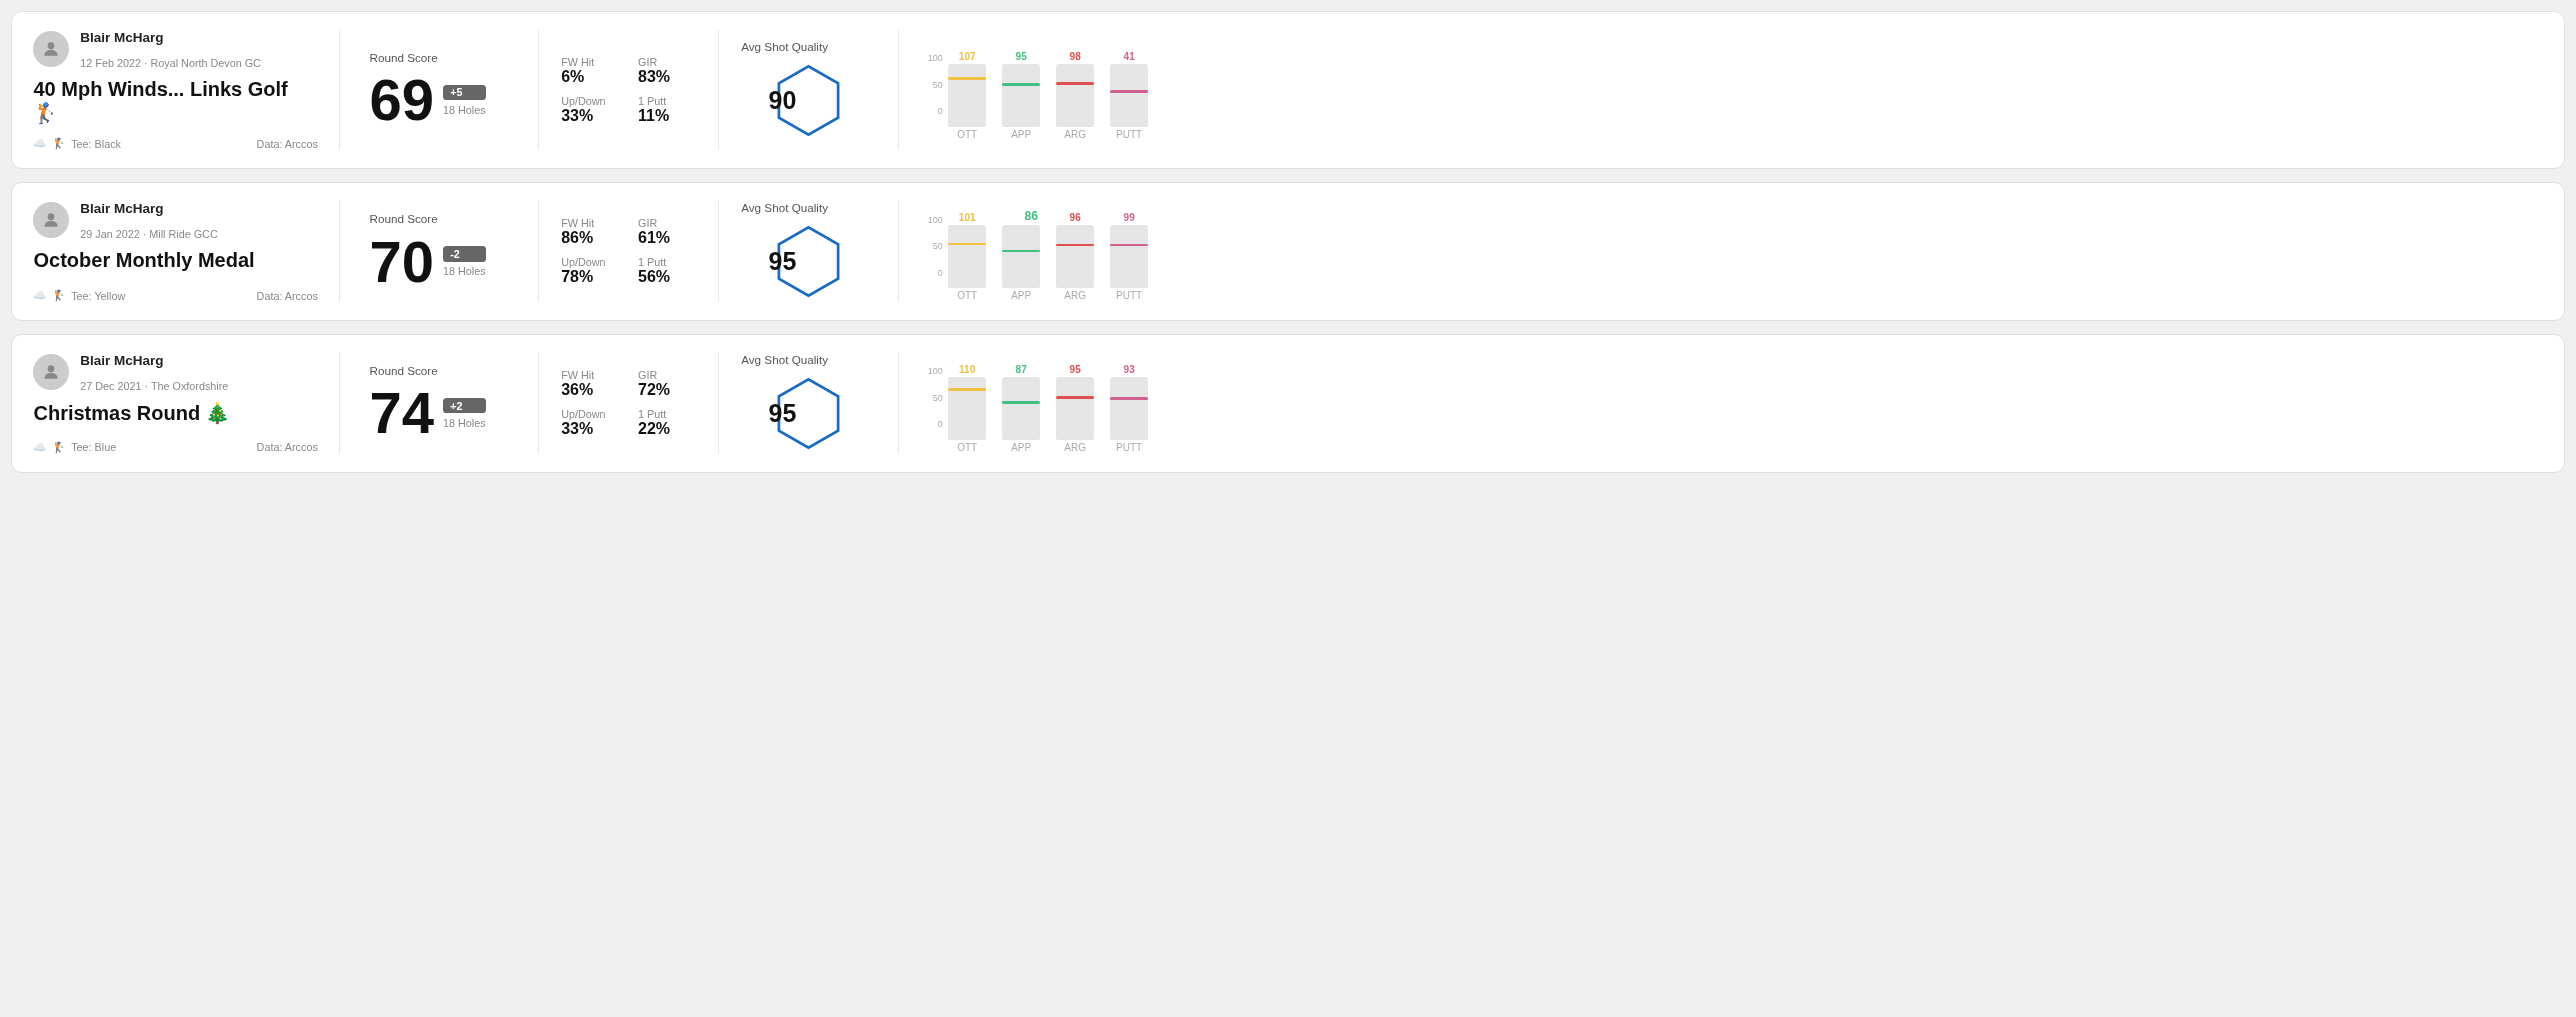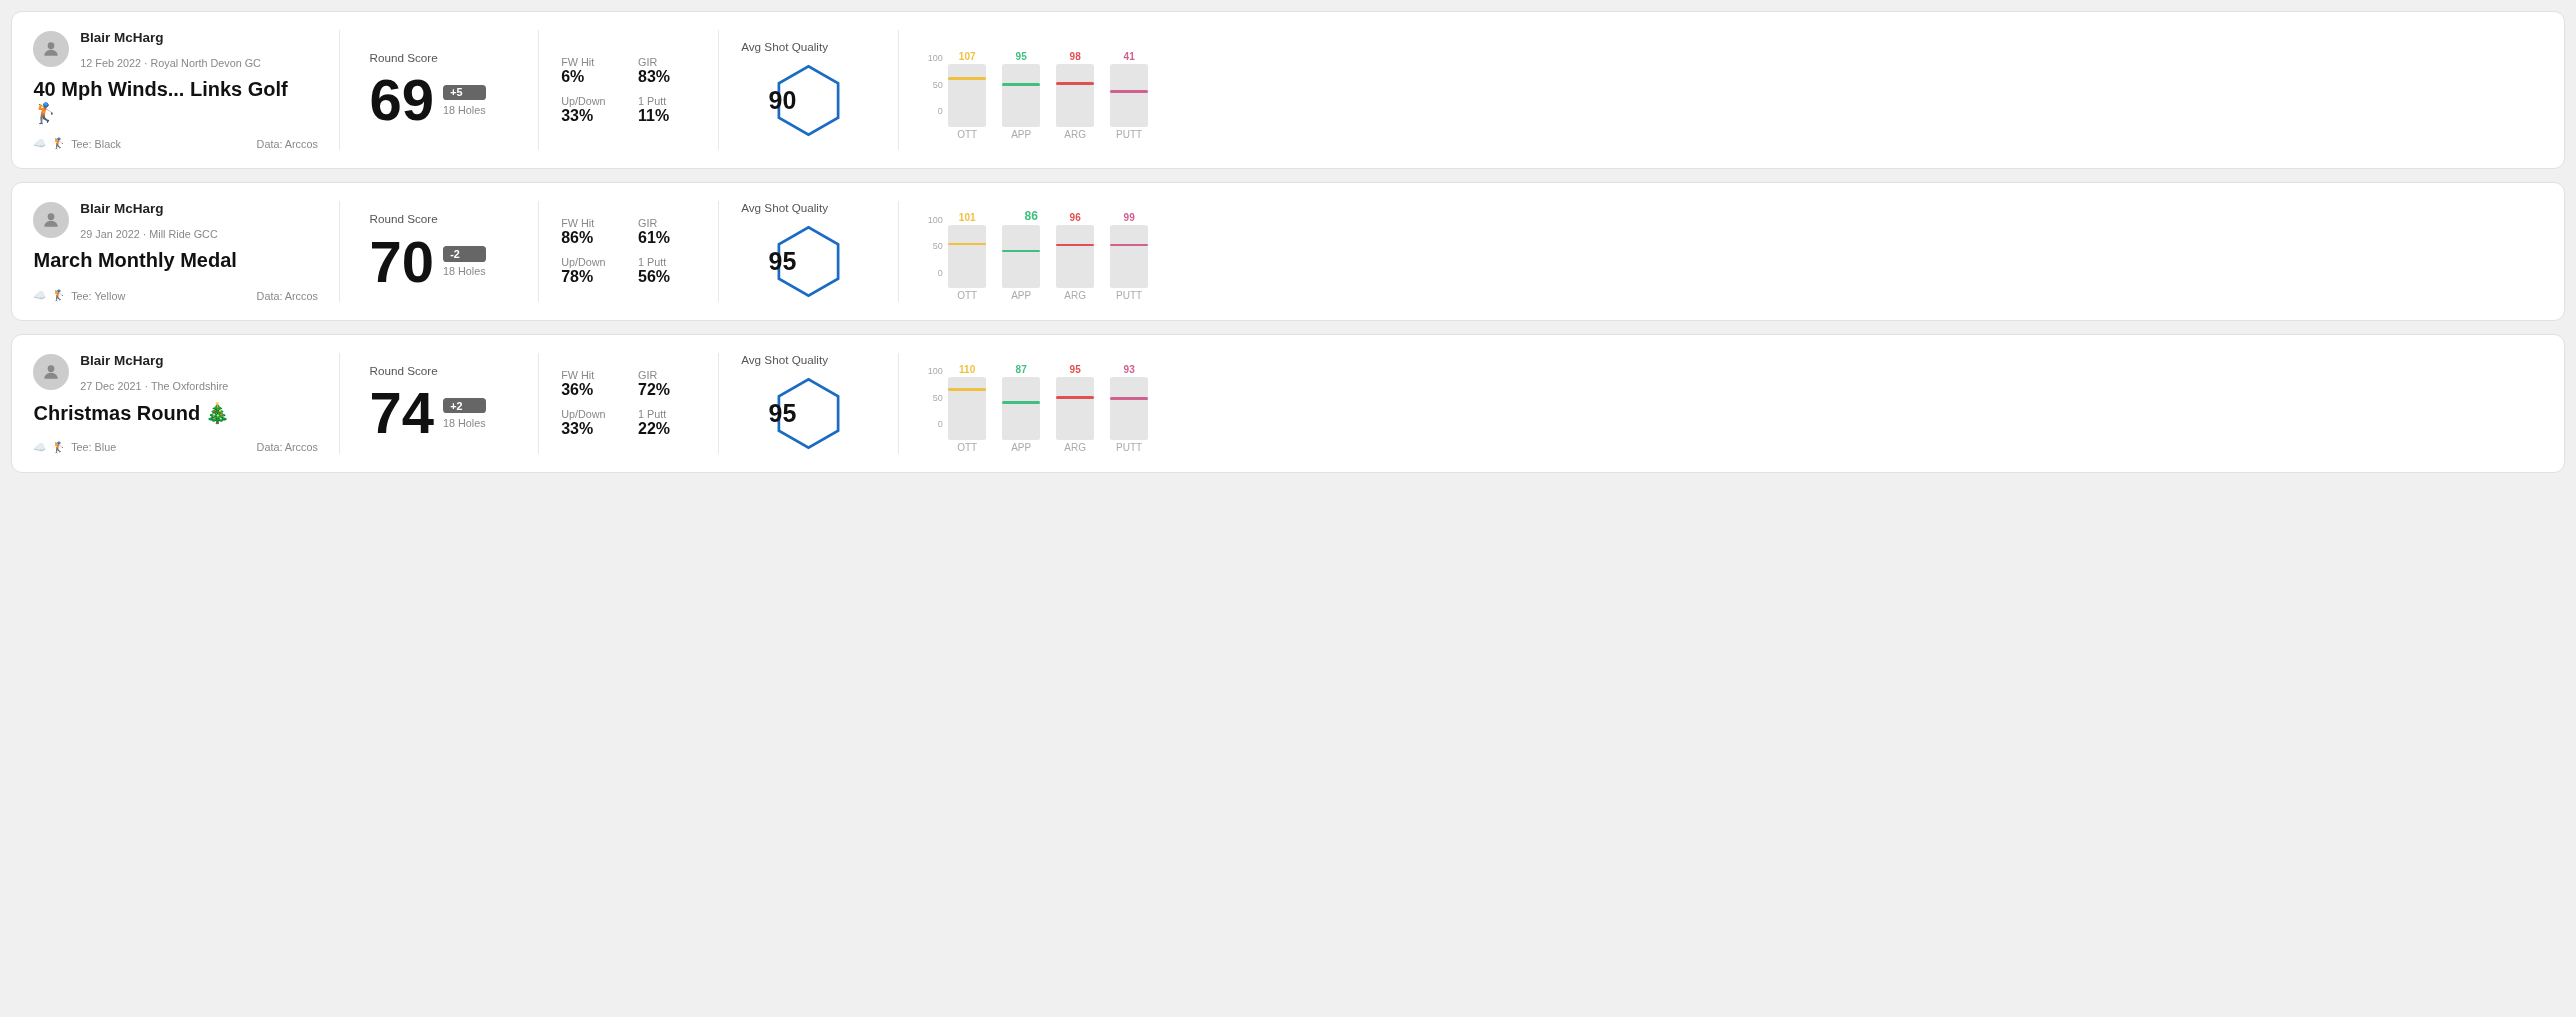--- a/index.html
+++ b/index.html
@@ -316,21 +316,21 @@
             <svg viewBox="0 0 24 24">
               <circle cx="12" cy="8" r="4"></circle>
               <path d="M4 20c0-4 3.6-7 8-7s8 3 8 7"></path>
             </svg>
           </div>
           <div>
             <div class="user-name">Blair McHarg</div>
             <div class="user-meta">29 Jan 2022 · Mill Ride GCC</div>
           </div>
         </div>
-        <div class="round-title">March Monthly Medal</div>
+        <div class="round-title">October Monthly Medal</div>
       </div>
       <div class="footer-row">
         <div class="tee-info">
           <span>☁️</span>
           <span>🏌</span>
           <span>Tee: Yellow</span>
         </div>
         <span>Data: Arccos</span>
       </div>
     </div>

